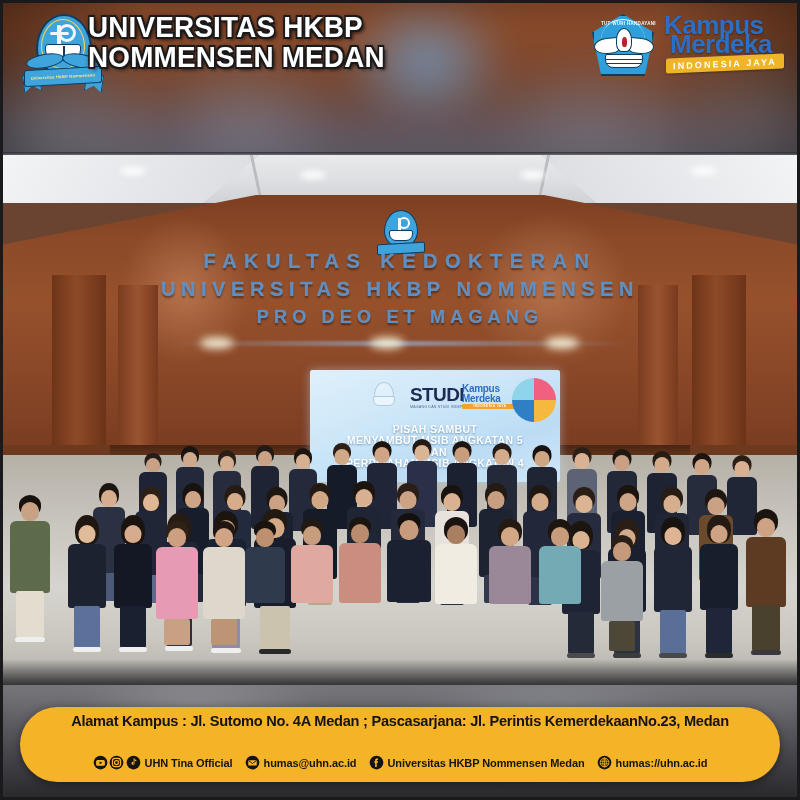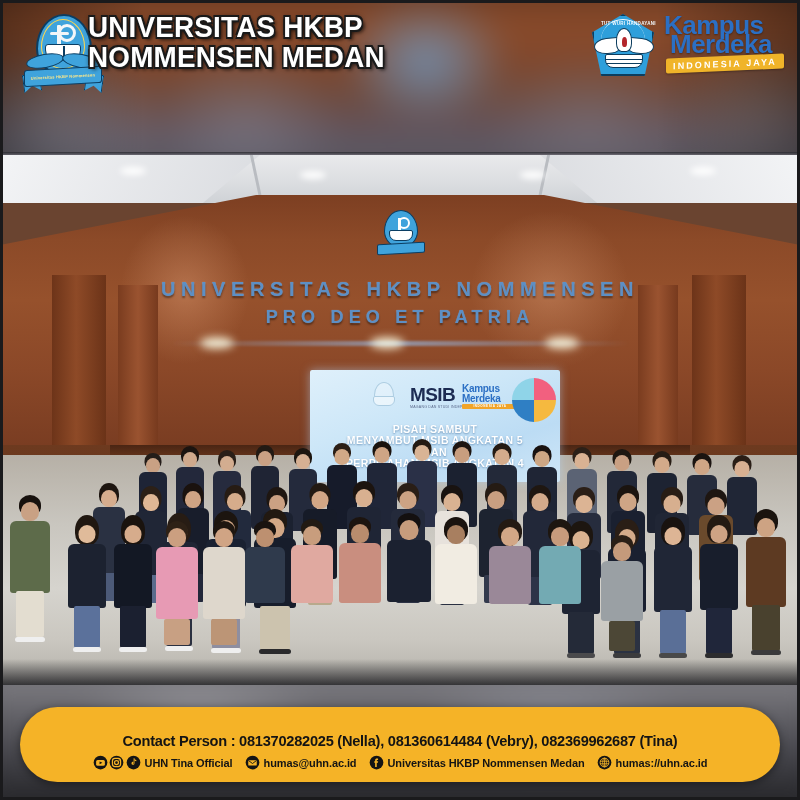--- a/index.html
+++ b/index.html
@@ -462,22 +462,23 @@
     <div class="wall-sheenB"></div>
 
     <div class="wallcrest">
       <div class="o"></div>
         <div class="rho"></div>
         <div class="chi"></div>
         <div class="bk"></div>
         <div class="rb"></div>
     </div>
 
+    <div class="wall-text wt1">FAKULTAS KEDOKTERAN</div>
     <div class="wall-text wt2">UNIVERSITAS HKBP NOMMENSEN</div>
-    <div class="wall-text wt3">PRO DEO ET PATRIA</div>
+    <div class="wall-text wt3">PRO DEO ET MAGANG</div>
 
     <div class="wall-ledge"></div>
     <div class="spot" style="left:200px;top:182px;"></div>
     <div class="spot" style="left:370px;top:182px;"></div>
     <div class="spot" style="left:545px;top:182px;"></div>
 
     <div class="wall-pilL"></div>
     <div class="wall-pilR"></div>
     <div class="wall-pil2L"></div>
     <div class="wall-pil2R"></div>
@@ -485,21 +486,21 @@
 
     <div class="sidewallL"></div>
     <div class="sidewallR"></div>
     <div class="stagefloor"></div>
 
     <div class="banner">
       <div class="uhnlogo">
           <div class="o"></div>
           <div class="b"></div>
         </div>
-      <div class="msib">MSIB</div>
+      <div class="msib">STUDI</div>
       <div class="msibsub">MAGANG DAN STUDI INDEPENDEN BERSERTIFIKAT</div>
       <div class="kmwm">
         <div class="a">Kampus</div>
         <div class="b">Merdeka</div>
         <div class="r">INDONESIA JAYA</div>
       </div>
       <div class="shape">
         <i class="q1"></i>
           <i class="q2"></i>
           <i class="q3"></i>
@@ -821,21 +822,21 @@
     </div>
 
     <div class="photo-fade"></div>
   </div>
 
   <div class="footer">
     <div class="footer-bg"></div>
   </div>
 
   <div class="pill">
-    <div class="line2">Contact Person : 081370282025 (Nella), 081360614484 (Vebry), 082369962687 (Tina)</div>
+    <div class="line1">Alamat Kampus : Jl. Sutomo No. 4A Medan ; Pascasarjana: Jl. Perintis KemerdekaanNo.23, Medan</div>
 
     <div class="contacts">
 
       <div class="cgroup">
         <span class="socials">
           <svg class="ic" viewBox="0 0 24 24">
             <circle cx="12" cy="12" r="11" fill="#141414"></circle>
             <rect x="5" y="8" width="14" height="9" rx="2.4" fill="#f5b327"></rect>
             <polygon points="10.5,10.4 15,12.5 10.5,14.6" fill="#141414"></polygon>
           </svg>

